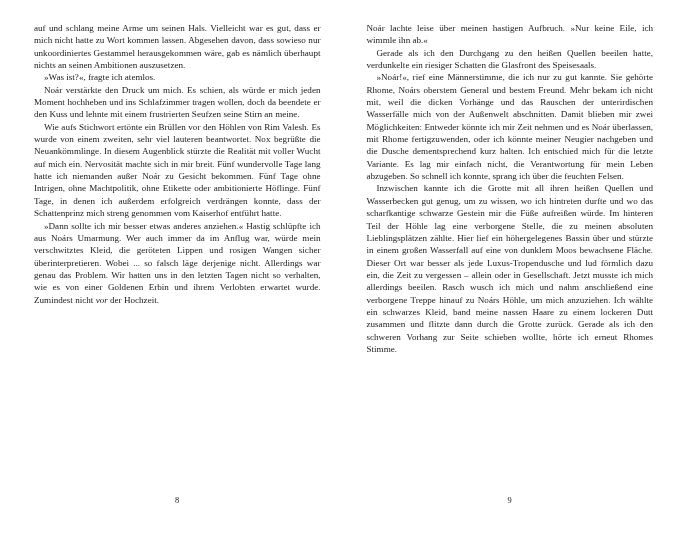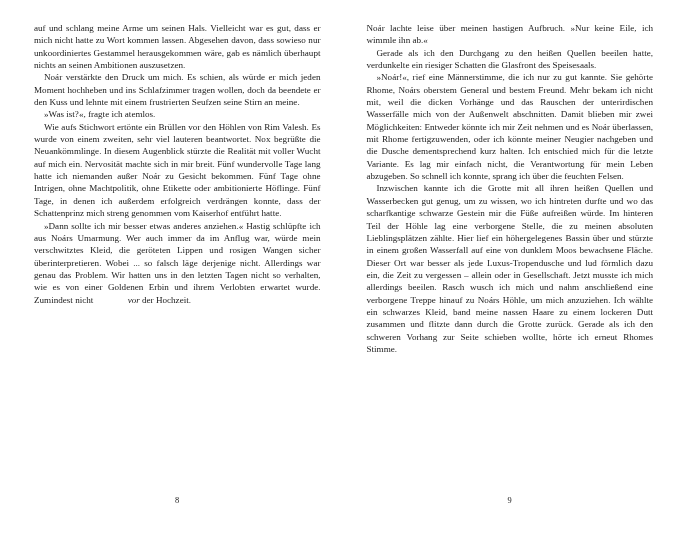--- a/index.html
+++ b/index.html
@@ -50,32 +50,32 @@
   }
   .folio {
     position: absolute;
     bottom: 43px;
     font-size: 8.4px;
     text-align: center;
     width: 286px;
   }
   .page-left .folio { left: 34px; }
   .page-right .folio { left: 24px; }
-  em { font-style: italic; margin-left: 32px; }
+  em { font-style: italic; }
 </style>
 </head>
 <body>
 
 <div class="spread">
 
   <div class="page page-left">
     <div class="textcol">
       <p class="noindent">auf und schlang meine Arme um seinen Hals. Vielleicht war es gut, dass er mich nicht hatte zu Wort kommen lassen. Abgesehen davon, dass sowieso nur unkoordiniertes Gestammel herausgekommen wäre, gab es nämlich überhaupt nichts an seinen Ambitionen auszusetzen.</p>
+      <p>»Was ist?«, fragte ich atemlos.</p>
       <p>Noár verstärkte den Druck um mich. Es schien, als würde er mich jeden Moment hochheben und ins Schlafzimmer tragen wollen, doch da beendete er den Kuss und lehnte mit einem frustrierten Seufzen seine Stirn an meine.</p>
-      <p>»Was ist?«, fragte ich atemlos.</p>
       <p>Wie aufs Stichwort ertönte ein Brüllen vor den Höhlen von Rim Valesh. Es wurde von einem zweiten, sehr viel lauteren beantwortet. Nox begrüßte die Neuankömmlinge. In diesem Augenblick stürzte die Realität mit voller Wucht auf mich ein. Nervosität machte sich in mir breit. Fünf wundervolle Tage lang hatte ich niemanden außer Noár zu Gesicht bekommen. Fünf Tage ohne Intrigen, ohne Machtpolitik, ohne Etikette oder ambitionierte Höflinge. Fünf Tage, in denen ich außerdem erfolgreich verdrängen konnte, dass der Schattenprinz mich streng genommen vom Kaiserhof entführt hatte.</p>
       <p>»Dann sollte ich mir besser etwas anderes anziehen.« Hastig schlüpfte ich aus Noárs Umarmung. Wer auch immer da im Anflug war, würde mein verschwitztes Kleid, die geröteten Lippen und rosigen Wangen sicher überinterpretieren. Wobei ... so falsch läge derjenige nicht. Allerdings war genau das Problem. Wir hatten uns in den letzten Tagen nicht so verhalten, wie es von einer Goldenen Erbin und ihrem Verlobten erwartet wurde. Zumindest nicht <em>vor</em> der Hochzeit.</p>
     </div>
     <div class="folio">8</div>
   </div>
 
   <div class="page page-right">
     <div class="textcol">
       <p class="noindent">Noár lachte leise über meinen hastigen Aufbruch. »Nur keine Eile, ich wimmle ihn ab.«</p>
       <p>Gerade als ich den Durchgang zu den heißen Quellen beeilen hatte, verdunkelte ein riesiger Schatten die Glasfront des Speisesaals.</p>

